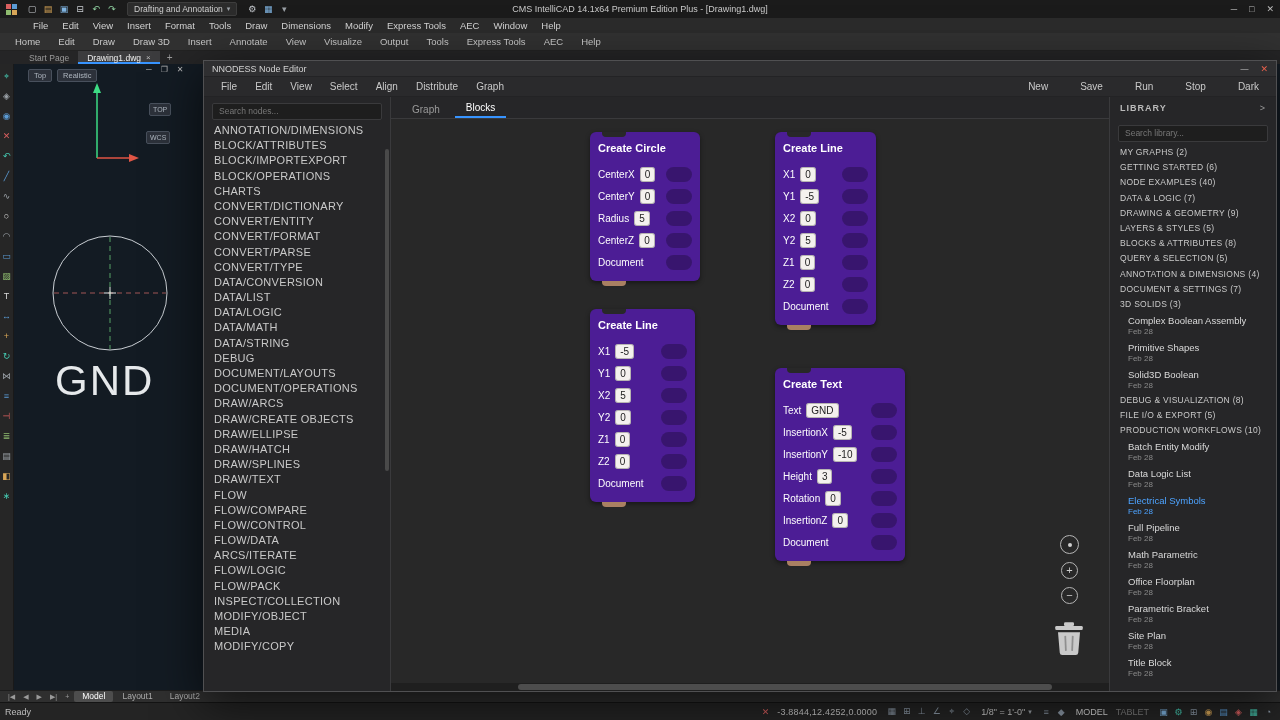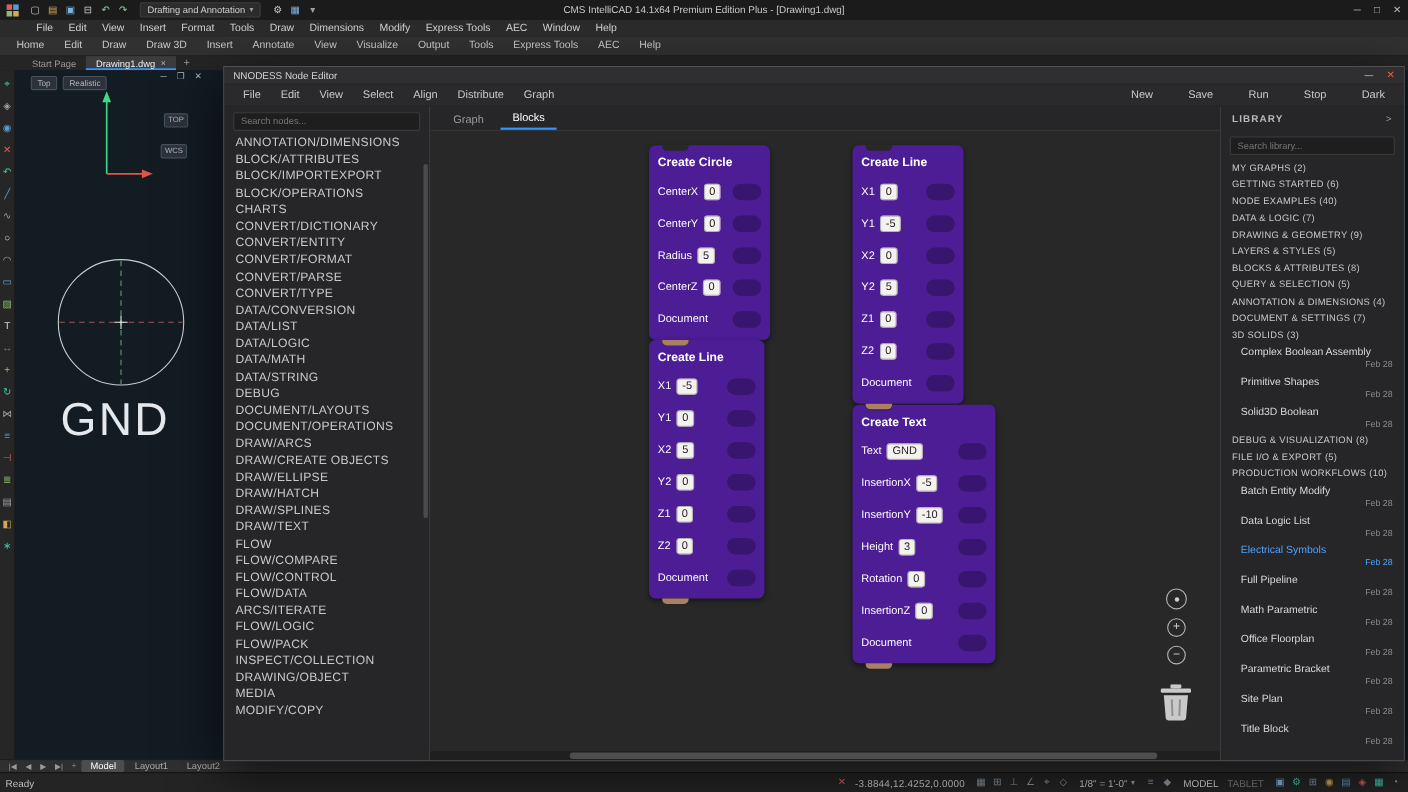--- a/index.html
+++ b/index.html
@@ -77,35 +77,35 @@
   .panel-header .chev { margin-left:auto; color:#9a9a9a; font-size:9px; font-weight:normal; }
   .panel-search { flex:0 0 26px; padding:3px 8px; }
   .panel-search input { width:100%; height:17px; background:#1e1e1e; border:1px solid #3a3a3c; border-radius:2px; color:#ddd; font-size:8.5px; padding:0 6px; font-family:inherit; outline:none; }
   .panel-search input::placeholder { color:#777; }
   .panel-list { flex:1; overflow:hidden; }
   .node-cat { height:15.2px; line-height:15.2px; padding:0 10px; font-size:11px; color:#c9c9c9; letter-spacing:.3px; white-space:nowrap; }
   .vscroll { position:absolute; right:1px; top:52px; width:4px; height:322px; background:#4a4a4a; border-radius:2px; }
   .lib-item.cat { height:15.2px; line-height:15.2px; padding:0 10px; font-size:8.5px; color:#c9c9c9; letter-spacing:.3px; white-space:nowrap; }
   .lib-item.graph { padding:2.5px 10px 2.5px 18px; }
   .lib-item.graph .lib-label { font-size:9.5px; color:#dadada; line-height:11px; white-space:nowrap; }
-  .lib-item .lib-date { font-size:8px; color:#8a8a8a; line-height:10px; margin-top:1px;text-align:right; }
+  .lib-item .lib-date { font-size:8px; color:#8a8a8a; line-height:10px; margin-top:1px; }
   .lib-item.selected .lib-label, .lib-item.selected .lib-date { color:#4da3ff; }
 
   .center-col { flex:1; display:flex; flex-direction:column; min-width:0; background:#282828; }
   .etabs { height:22px; flex:0 0 22px; background:#262628; border-bottom:1px solid #3a3a3c; display:flex; align-items:flex-end; padding-left:10px; gap:4px; }
   .etab { font-size:10px; color:#9a9a9a; padding:3px 11px; }
   .etab.active { color:#fff; border-bottom:2px solid #3794ff; }
   .canvas { flex:1; position:relative; background:#282828; overflow:hidden; }
 
   
   .block { position:absolute; background:#4c1d95; border-radius:6px; padding:8px; box-shadow:0 2px 5px rgba(0,0,0,.45); }
   .block::before { content:""; position:absolute; top:0; left:12px; width:24px; height:5px; background:#282828; border-radius:0 0 4px 4px; }
   .block::after { content:""; position:absolute; bottom:-5px; left:12px; width:24px; height:5px; background:#a98062; border-radius:0 0 4px 4px; z-index:1; }
   .block-title { font-size:11px; font-weight:bold; color:#fff; line-height:16px; margin-bottom:7px; white-space:nowrap; }
-  .block-rows { display:flex; flex-direction:column; gap:7px; }
+  .block-rows { display:flex; flex-direction:column; }
   .block-row { display:flex; align-items:center; gap:5px; height:22px; }
   .row-label { font-size:10px; color:#fdfdfd; white-space:nowrap; }
   .row-value { background:#f4f1ee; color:#222; font-size:10px; border-radius:3px; padding:2px 5px; min-width:9px; text-align:center; box-shadow:inset 0 0 0 1px rgba(0,0,0,.25); }
   .row-pill { margin-left:auto; width:26px; height:15px; border-radius:8px; background:rgba(0,0,0,.26); flex:0 0 26px; }
 
   
   .view-controls { position:absolute; right:30px; top:416px; display:flex; flex-direction:column; align-items:center; gap:8px; }
   .ctl-round { width:17px; height:17px; border:1px solid #b5b5b5; border-radius:50%; color:#cfcfcf; font-size:11px; line-height:15px; text-align:center; }
   .ctl-compass { position:relative; width:19px; height:19px; border:1px solid #b5b5b5; border-radius:50%; }
   .ctl-compass::after { content:""; position:absolute; left:6.5px; top:6.5px; width:4px; height:4px; border-radius:50%; background:#cfcfcf; }
@@ -324,21 +324,21 @@
             <div class="node-cat">DRAW/SPLINES</div>
             <div class="node-cat">DRAW/TEXT</div>
             <div class="node-cat">FLOW</div>
             <div class="node-cat">FLOW/COMPARE</div>
             <div class="node-cat">FLOW/CONTROL</div>
             <div class="node-cat">FLOW/DATA</div>
             <div class="node-cat">ARCS/ITERATE</div>
             <div class="node-cat">FLOW/LOGIC</div>
             <div class="node-cat">FLOW/PACK</div>
             <div class="node-cat">INSPECT/COLLECTION</div>
-            <div class="node-cat">DRAWING/OBJECT</div>
+            <div class="node-cat">MODIFY/OBJECT</div>
             <div class="node-cat">MEDIA</div>
             <div class="node-cat">MODIFY/COPY</div>
           </div>
         <div class="vscroll"></div>
       </div>
 
       <div class="center-col">
         <div class="etabs">
 
         <span class="etab">Graph</span>

